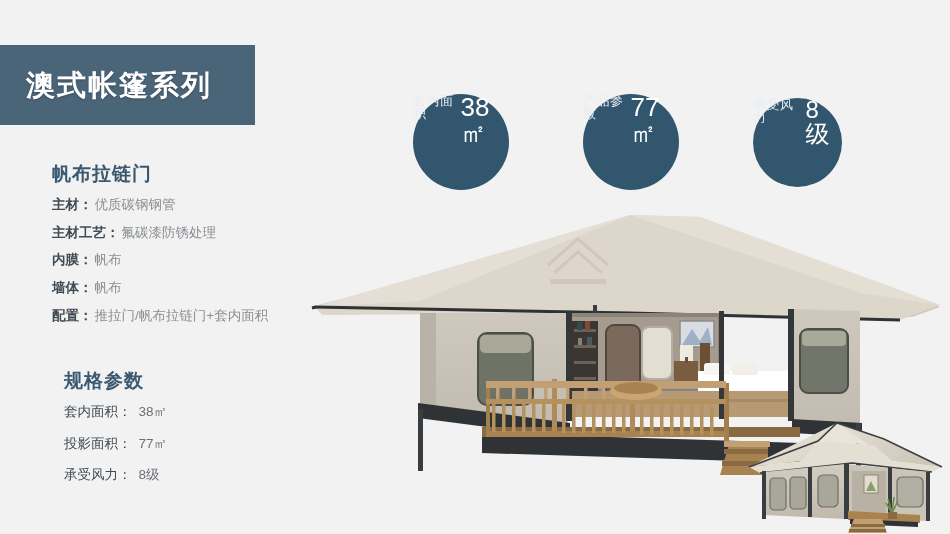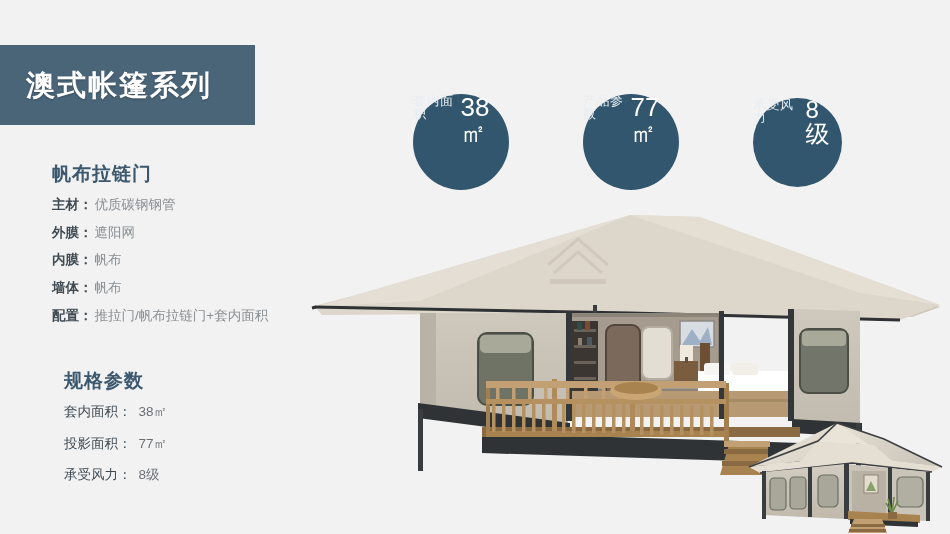--- a/index.html
+++ b/index.html
@@ -82,22 +82,22 @@
   </div>
 
   <div class="spec-col">
     <div class="section-heading">帆布拉链门</div>
     <ul class="spec-list">
       <li>
         <span class="spec-label">主材：</span>
         <span class="spec-value">优质碳钢钢管</span>
       </li>
       <li>
-        <span class="spec-label">外膜：</span>
-        <span class="spec-value">遮阳网</span>
+        <span class="spec-label">主材工艺：</span>
+        <span class="spec-value">氟碳漆防锈处理</span>
       </li>
       <li>
         <span class="spec-label">内膜：</span>
         <span class="spec-value">帆布</span>
       </li>
       <li>
         <span class="spec-label">墙体：</span>
         <span class="spec-value">帆布</span>
       </li>
       <li>

